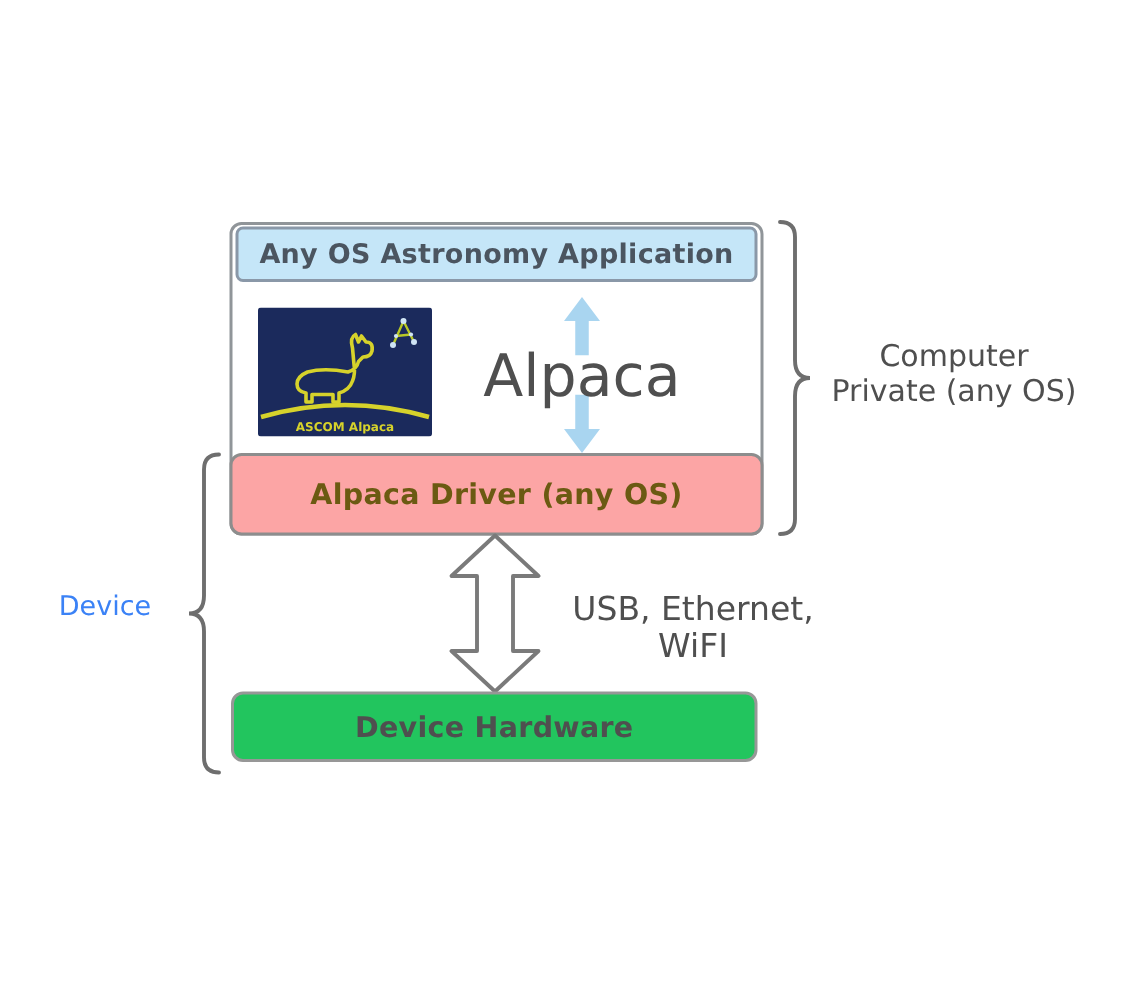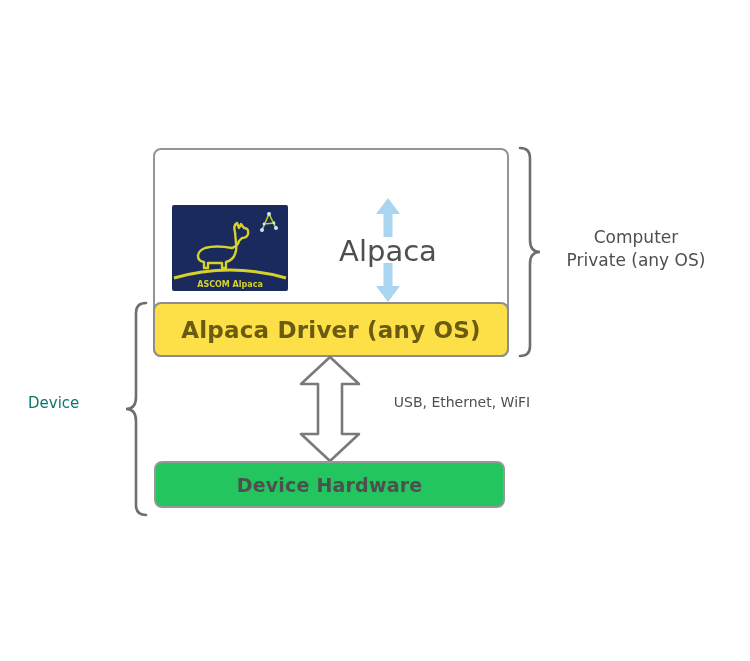--- a/index.html
+++ b/index.html
@@ -36,62 +36,62 @@
     letter-spacing: .2px;
   }
 
   
   .logo { left: 172px; top: 205px; width: 116px; height: 86px; }
 
   
   .alpaca-label {
     left: 318px; top: 234px; width: 140px; height: 34px;
     display: flex; align-items: center; justify-content: center;
-    font-size: 29px; font-weight: 500; color: #4f4f4f;
+    font-size: 39px; font-weight: 500; color: #4f4f4f;
   }
 
   .arrow-up   { left: 376px; top: 198px; width: 24px; height: 39px; }
   .arrow-down { left: 376px; top: 263px; width: 24px; height: 39px; }
 
   
   .driver-box {
     left: 153px; top: 302px; width: 356px; height: 55px;
-    background: #fde047;
+    background: #fca5a5;
     border: 2px solid #8d8d8d;
     border-radius: 8px;
     display: flex; align-items: center; justify-content: center;
-    font-size: 23px; font-weight: bold; color: #6b5a12;
+    font-size: 19px; font-weight: bold; color: #6b5a12;
     letter-spacing: .2px;
   }
 
   
   .right-brace { left: 517px; top: 146px; width: 28px; height: 212px; }
   .left-brace  { left: 121px; top: 301px; width: 28px; height: 216px; }
 
   
   .computer-label {
     left: 548px; top: 226px; width: 176px;
     text-align: center;
-    font-size: 17px; font-weight: 500; color: #4f4f4f;
+    font-size: 20px; font-weight: 500; color: #4f4f4f;
     line-height: 23px;
   }
   .device-label {
     left: 28px; top: 394px; width: 84px;
-    text-align: left;
-    font-size: 15px; font-weight: 500; color: #0f766e;
+    text-align: center;
+    font-size: 18px; font-weight: 500; color: #3b82f6;
   }
   .protocol-label {
     left: 134px; top: 394px; width: 174px;
     text-align: center;
     font-size: 19px; font-weight: 500; color: #4f4f4f;
   }
   .transport-label {
     left: 360px; top: 394px; width: 204px;
     text-align: center;
-    font-size: 14px; font-weight: 500; color: #4f4f4f;
+    font-size: 22px; font-weight: 500; color: #4f4f4f;
   }
 
   
   .big-arrow { left: 298px; top: 355px; width: 64px; height: 108px; }
 
   
   .device-box {
     left: 154px; top: 461px; width: 351px; height: 47px;
     background: #22c55e;
     border: 2px solid #979797;
@@ -101,20 +101,23 @@
     letter-spacing: .2px;
   }
 </style>
 </head>
 <body>
 
 <div id="stage">
 
   <div class="abs outer-box"></div>
 
+  <div class="abs app-box">
+    <span>Any OS Astronomy Application</span>
+  </div>
 
   <svg class="abs logo" viewBox="0 0 116 86">
     <rect x="0" y="0" width="116" height="86" rx="2" fill="#1b2a5c"></rect>
 
     <g stroke="#b9c926" stroke-width="1.6" fill="none">
       <path d="M 90 25 L 97 9 L 104 23"></path>
       <path d="M 92 19 L 102 18"></path>
     </g>
     <g fill="#cfe4f5">
       <circle cx="90" cy="25" r="2"></circle>

